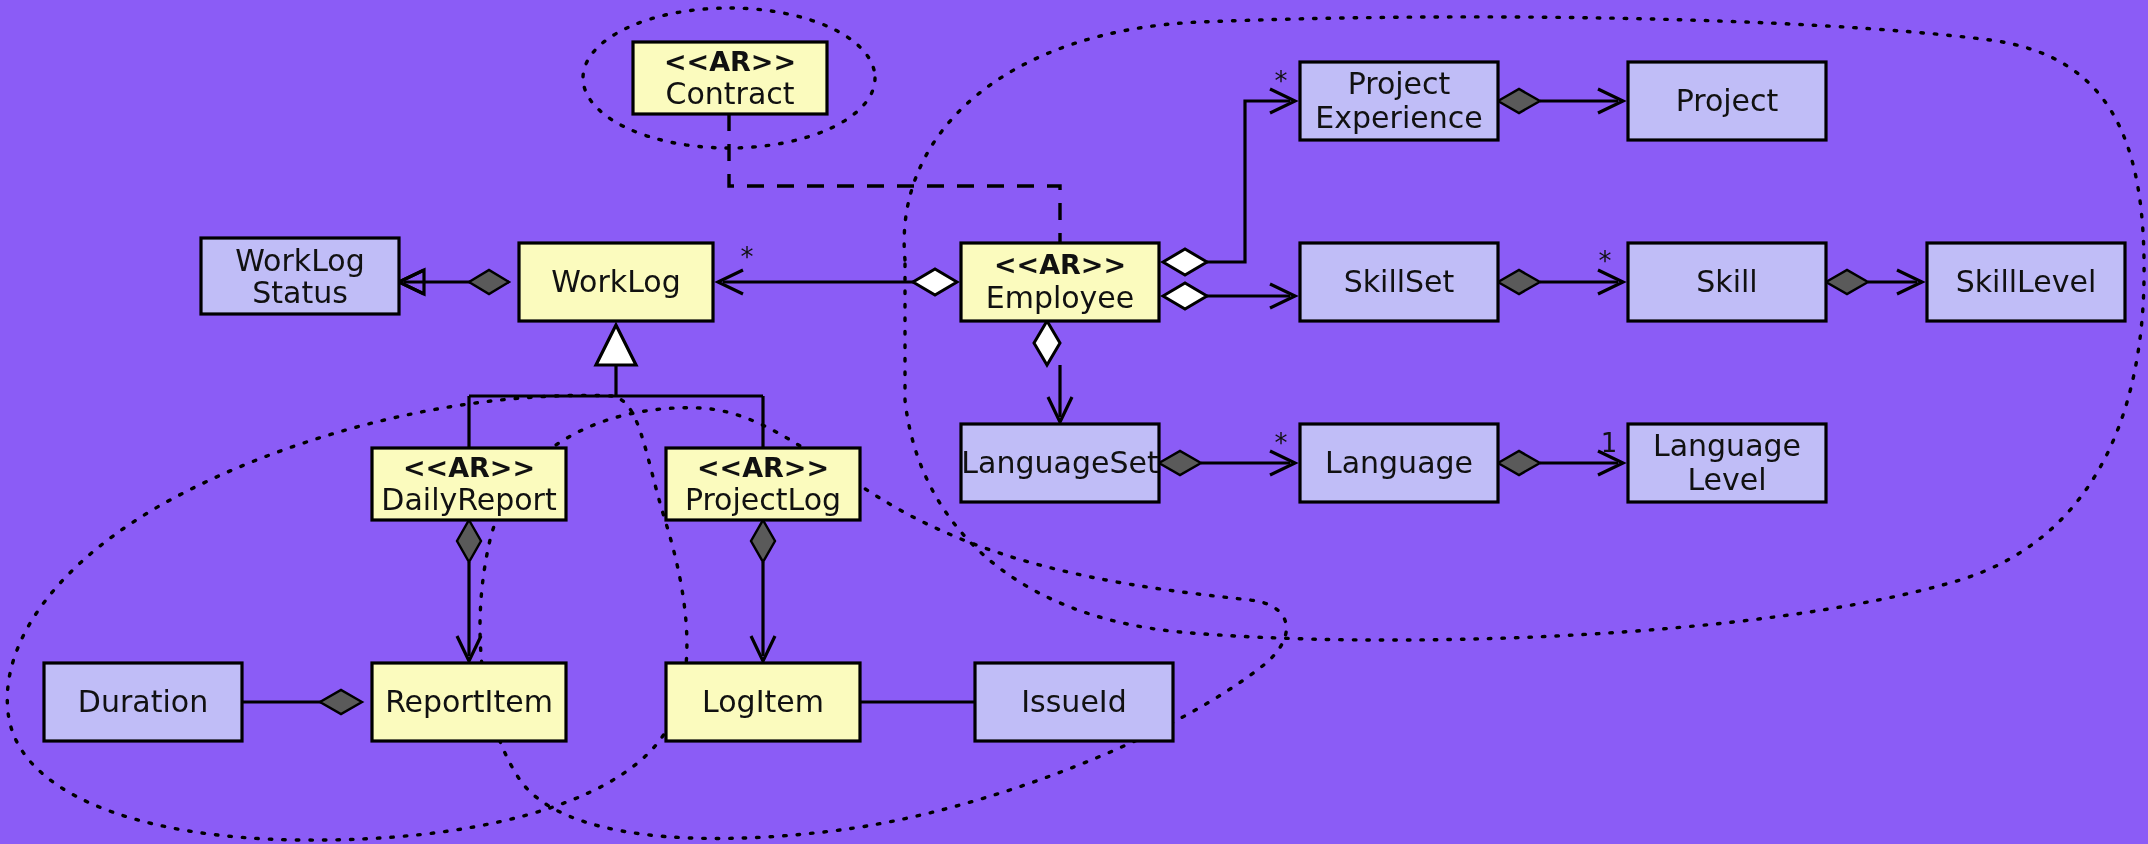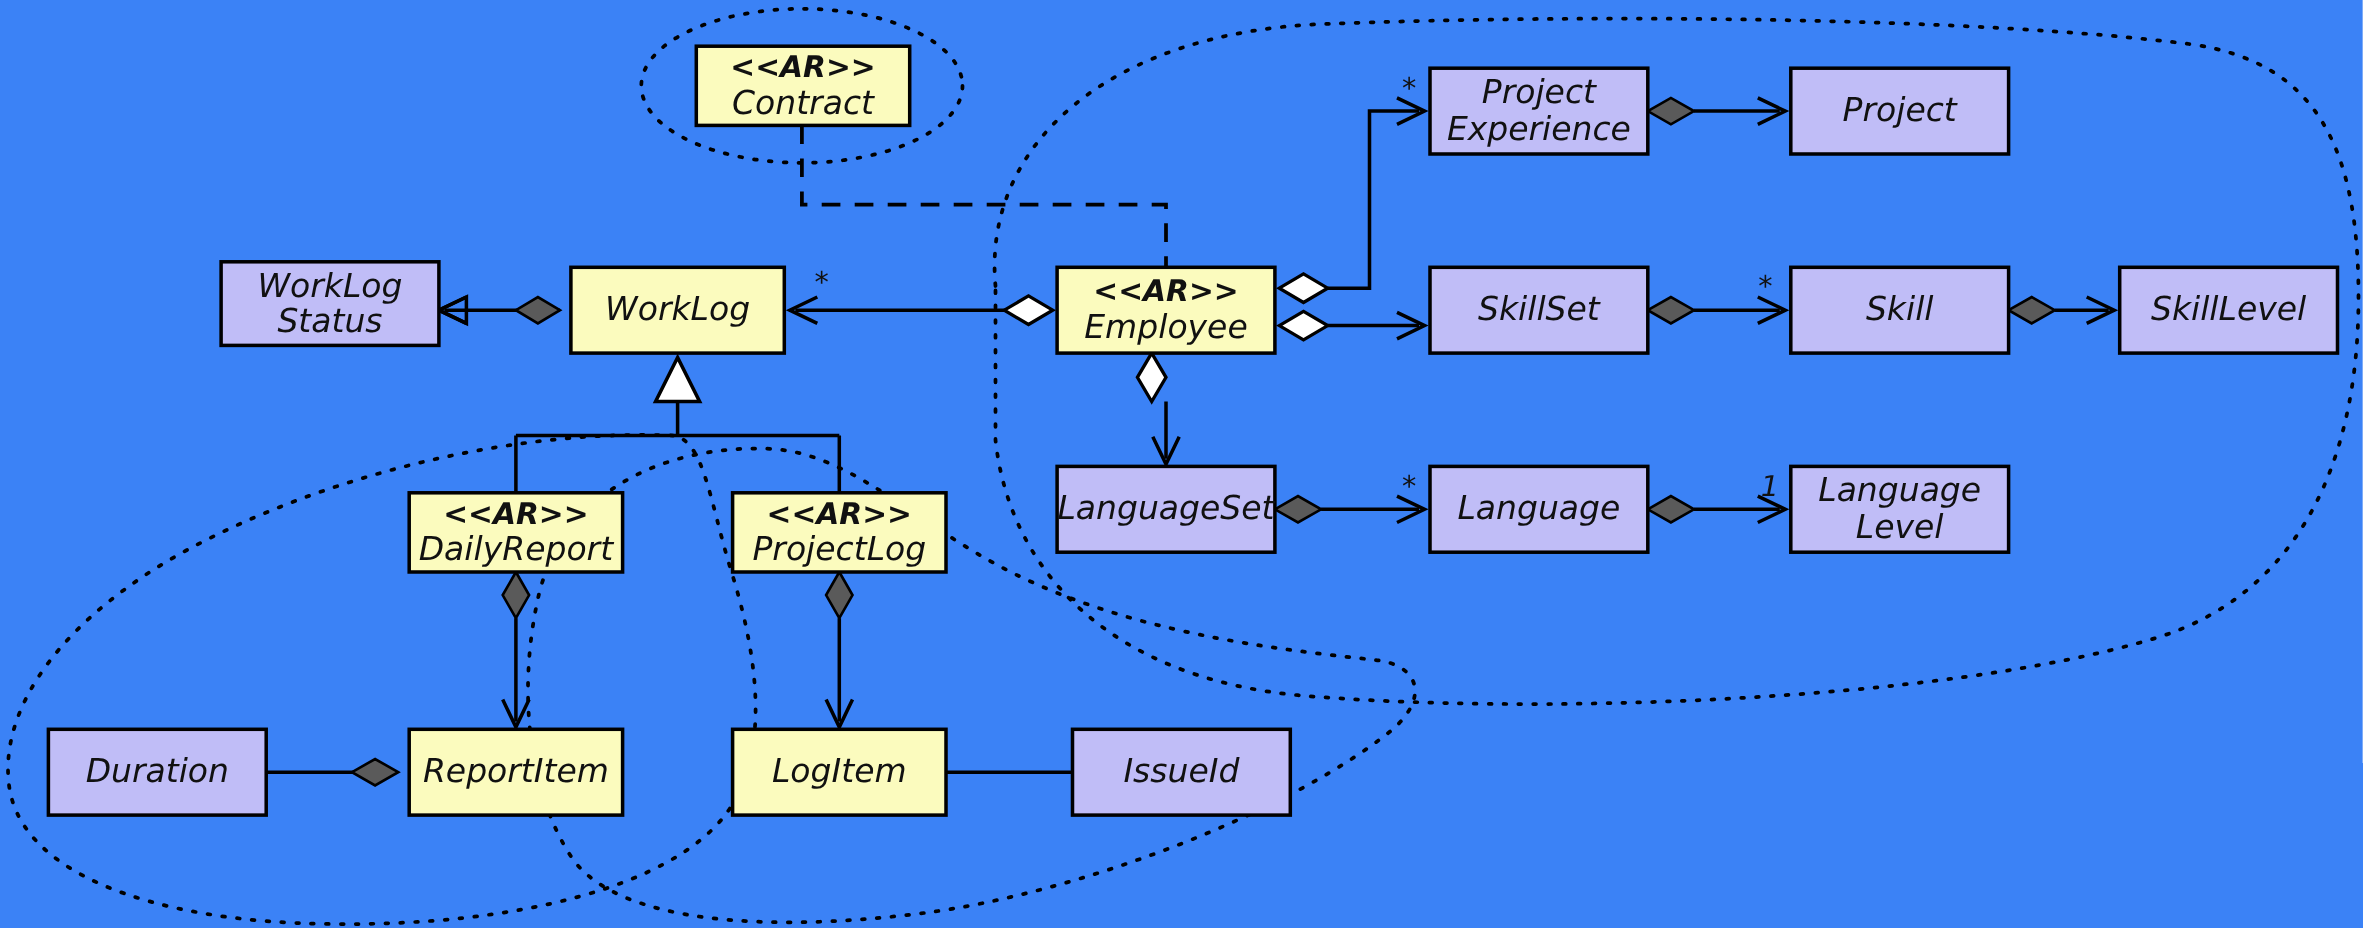--- a/index.html
+++ b/index.html
@@ -7,23 +7,22 @@
     padding: 0;
     background: #ffffff;
   }
   body {
     font-family: "DejaVu Sans", sans-serif;
   }
   #diagram-root {
     position: relative;
     width: 2148px;
     height: 844px;
-    background: #3b82f6;
+    background: #8b5cf6;
     overflow: hidden;
-    font-style: italic;
   }
   svg#uml-canvas {
     display: block;
     width: 2148px;
     height: 844px;
   }
   .cls-box {
     stroke: #000000;
     stroke-width: 3.2;
   }

